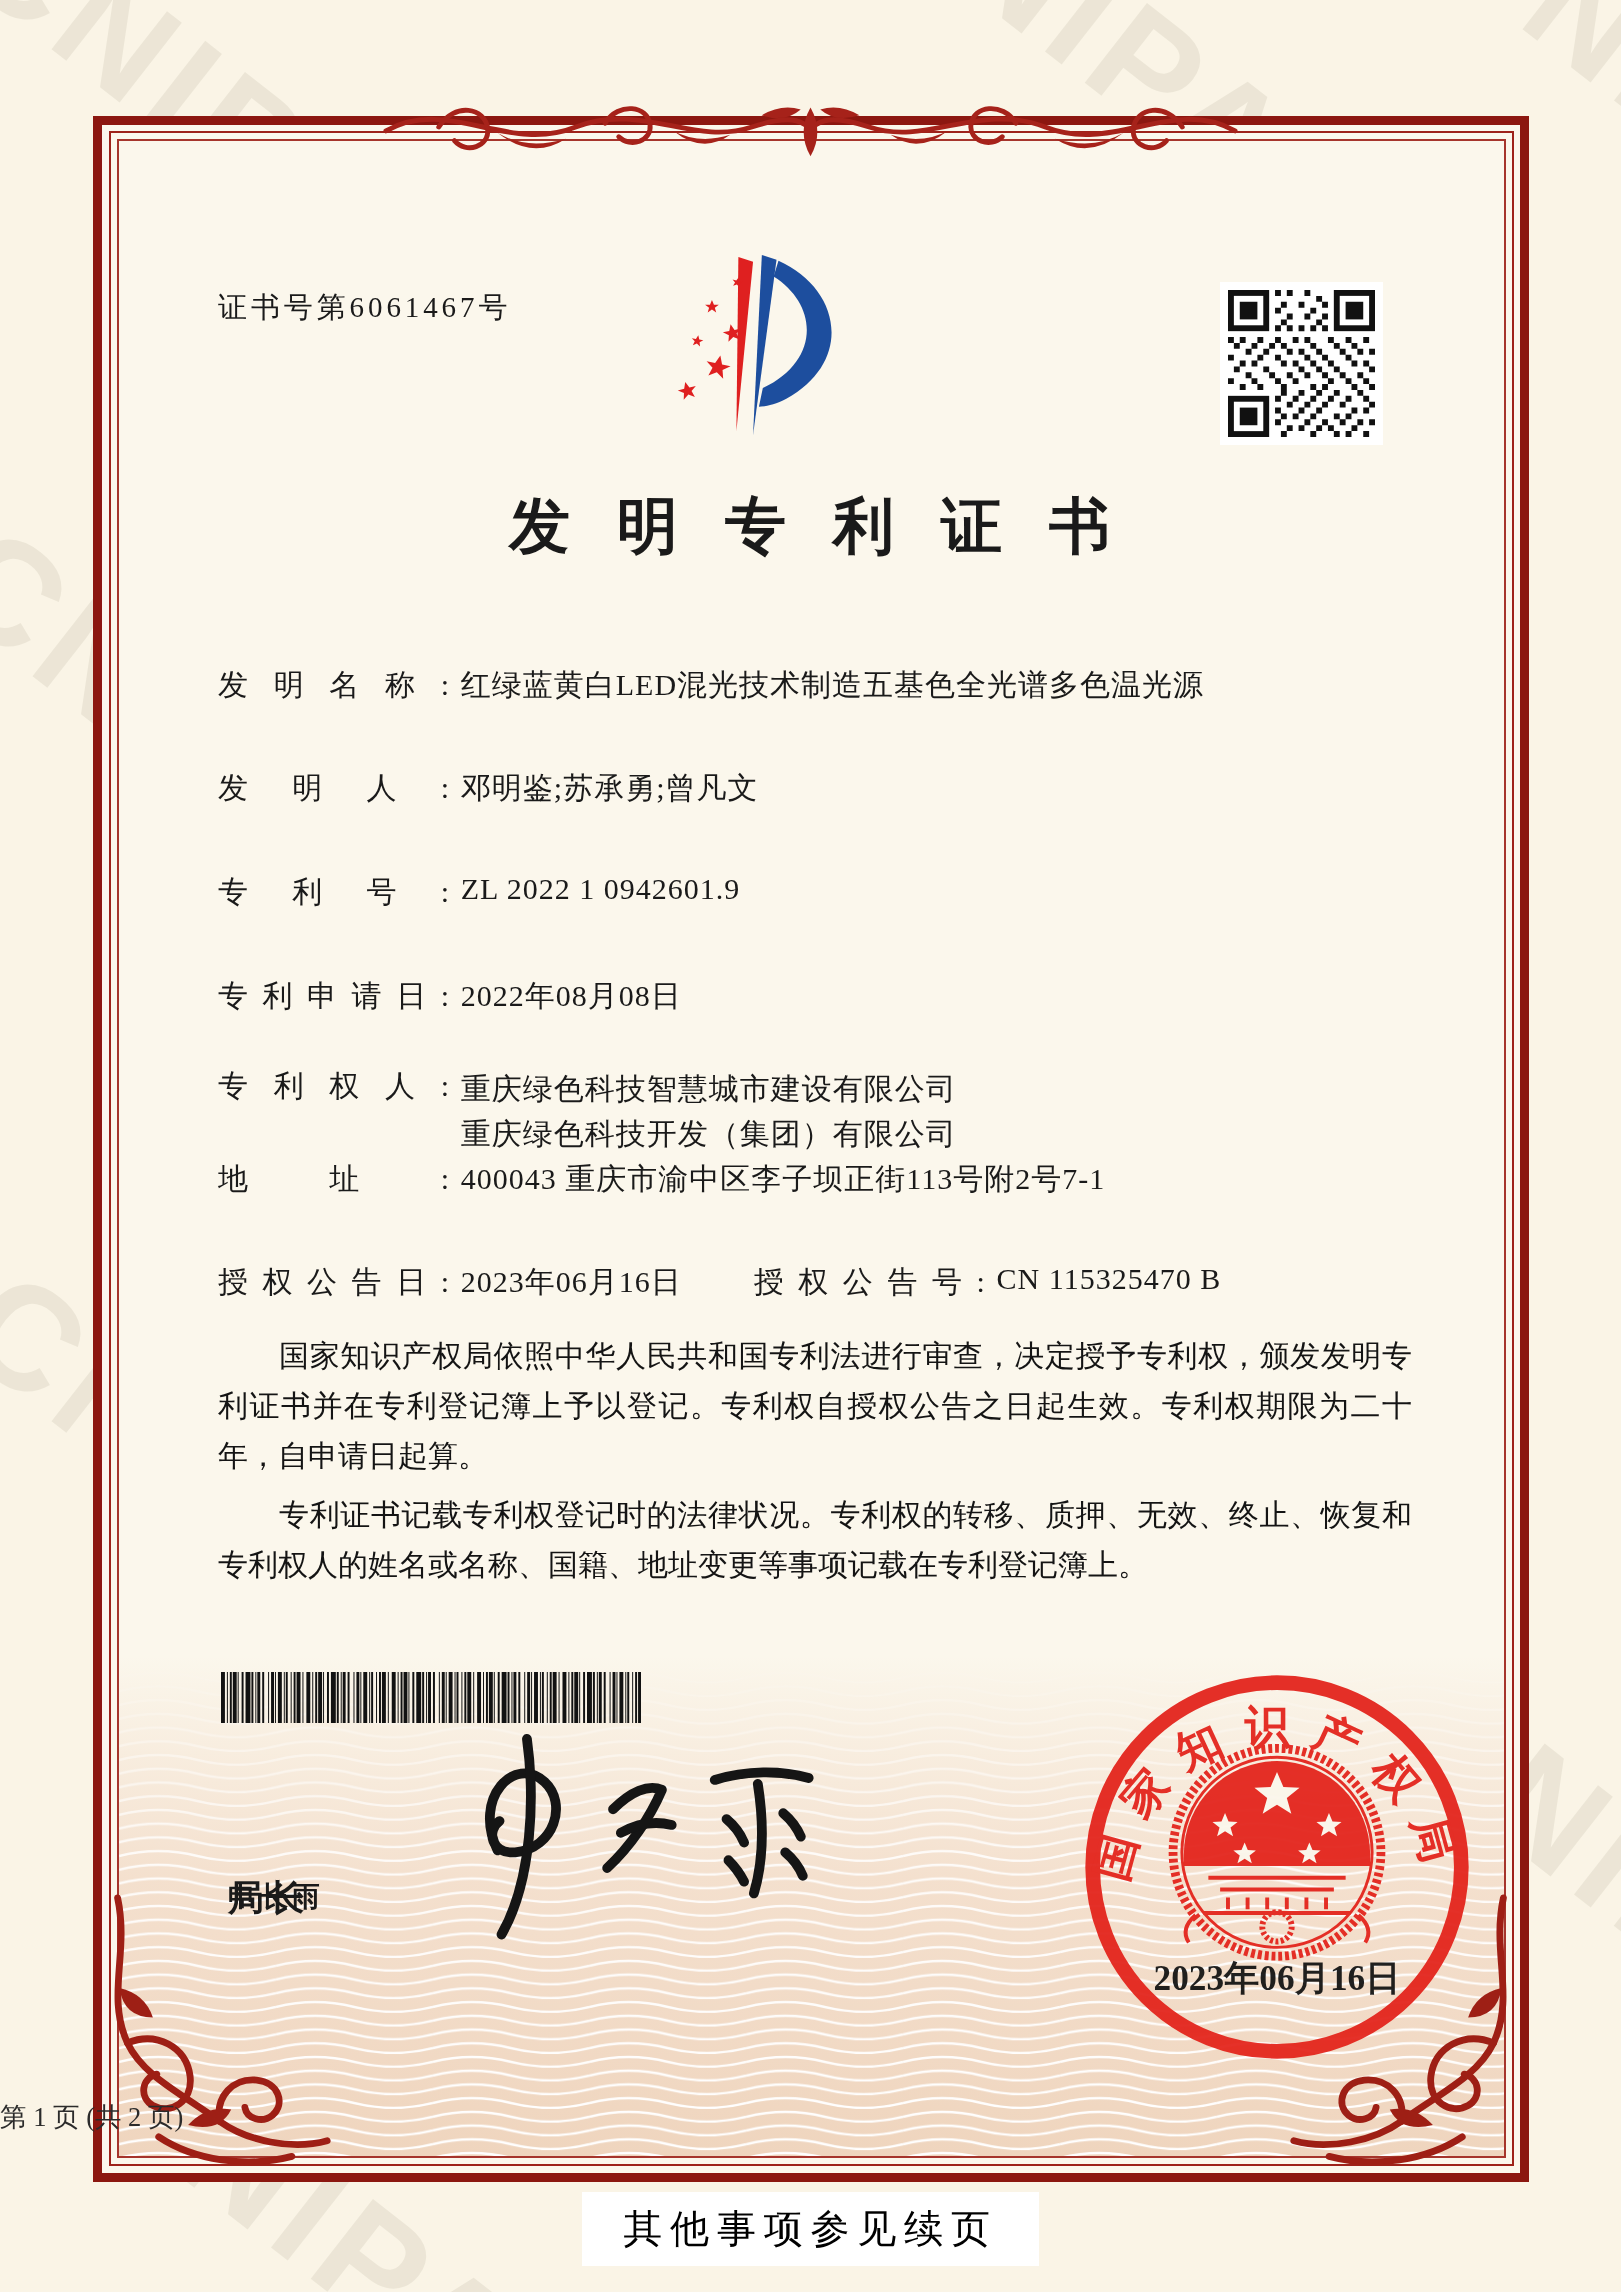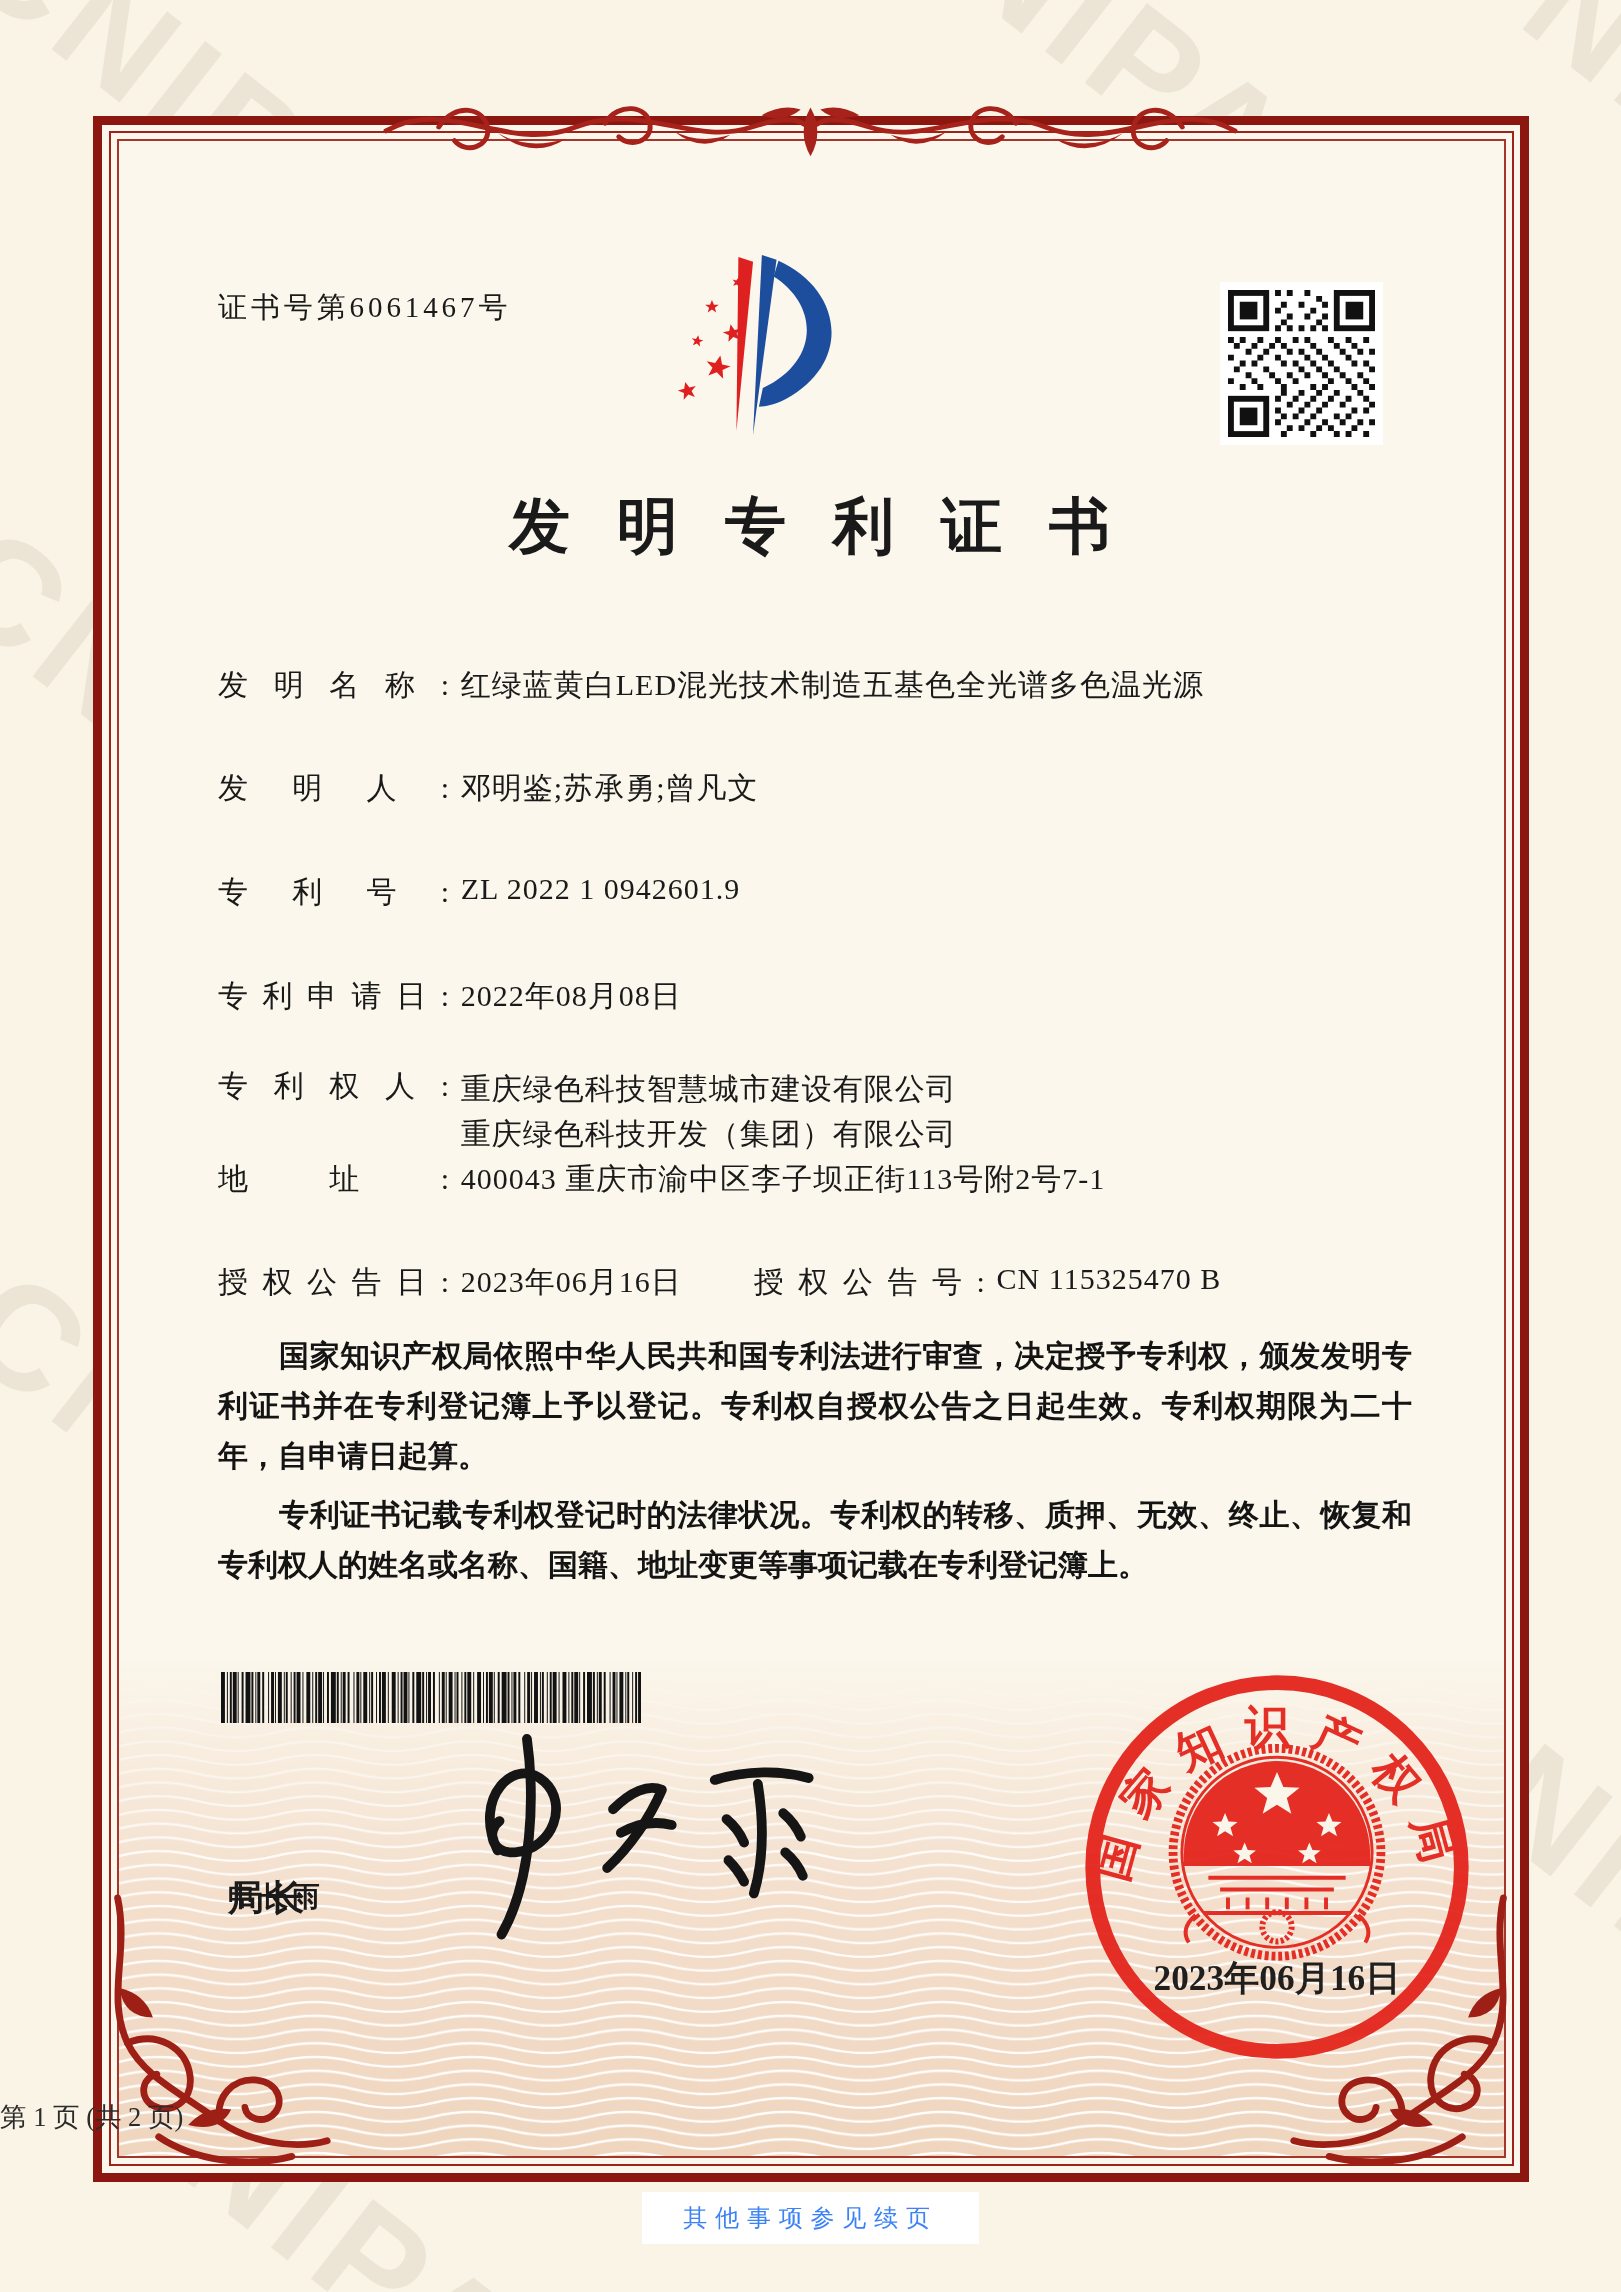--- a/index.html
+++ b/index.html
@@ -44,37 +44,37 @@
   
   .row{position:absolute;left:218px;display:flex;align-items:flex-start;width:1215px;}
   .lbl{flex:0 0 231px;width:231px;text-align:justify;text-align-last:justify;font-size:30px;}
   .val{font-size:30px;margin-left:11.8px;letter-spacing:1px;}
   .val div{line-height:45px;}
   .lbl2{flex:0 0 231px;width:231px;text-align:justify;text-align-last:justify;font-size:30px;margin-left:72px;}
   
   .legal{position:absolute;left:218px;top:1331px;width:1194px;}
   .legal p{
     margin:0 0 8.8px 0;font-size:30px;line-height:50px;
-    text-indent:61px;text-align:justify;color:#141414;font-weight:bold;
+    text-indent:61px;text-align:justify;color:#141414;
   }
   
   .barcode{position:absolute;left:221px;top:1672px;width:420px;height:51px;}
   
   .sig-title{position:absolute;left:228px;top:1874px;font-size:36px;font-weight:700;font-family:"Liberation Sans","DejaVu Sans",sans-serif;letter-spacing:3.9px;}
   .sig-name{position:absolute;left:228px;top:1878px;font-size:28px;font-weight:700;font-family:"Liberation Sans","DejaVu Sans",sans-serif;letter-spacing:3.9px;}
   .signature{position:absolute;left:421px;top:1733px;}
   .seal{position:absolute;left:1076px;top:1666px;}
   
   .page-num{position:absolute;left:0;top:2099px;width:100%;text-align:left;font-size:26.5px;color:#2b2b2b;}
   .bottom-note{
     position:absolute;left:0;top:2192px;width:100%;text-align:center;
   }
   .bottom-note span{
     display:inline-block;background:#FFFFFF;padding:9.8px 41px;
-    font-size:24px;letter-spacing:7.8px;color:#3b82f6;font-family:Liberation Mono, monospace;
+    font-size:39px;letter-spacing:7.8px;color:#000000;font-family:Liberation Mono, monospace;
   }
 </style>
 </head>
 <body>
 
 <div class="page">
 
   <span class="wm" style="left:-69px;top:0px">CNIPA</span>
   <span class="wm" style="left:833px;top:-69px">CNIPA</span>
   <span class="wm" style="left:1402px;top:-19.6px">CNIPA</span>

